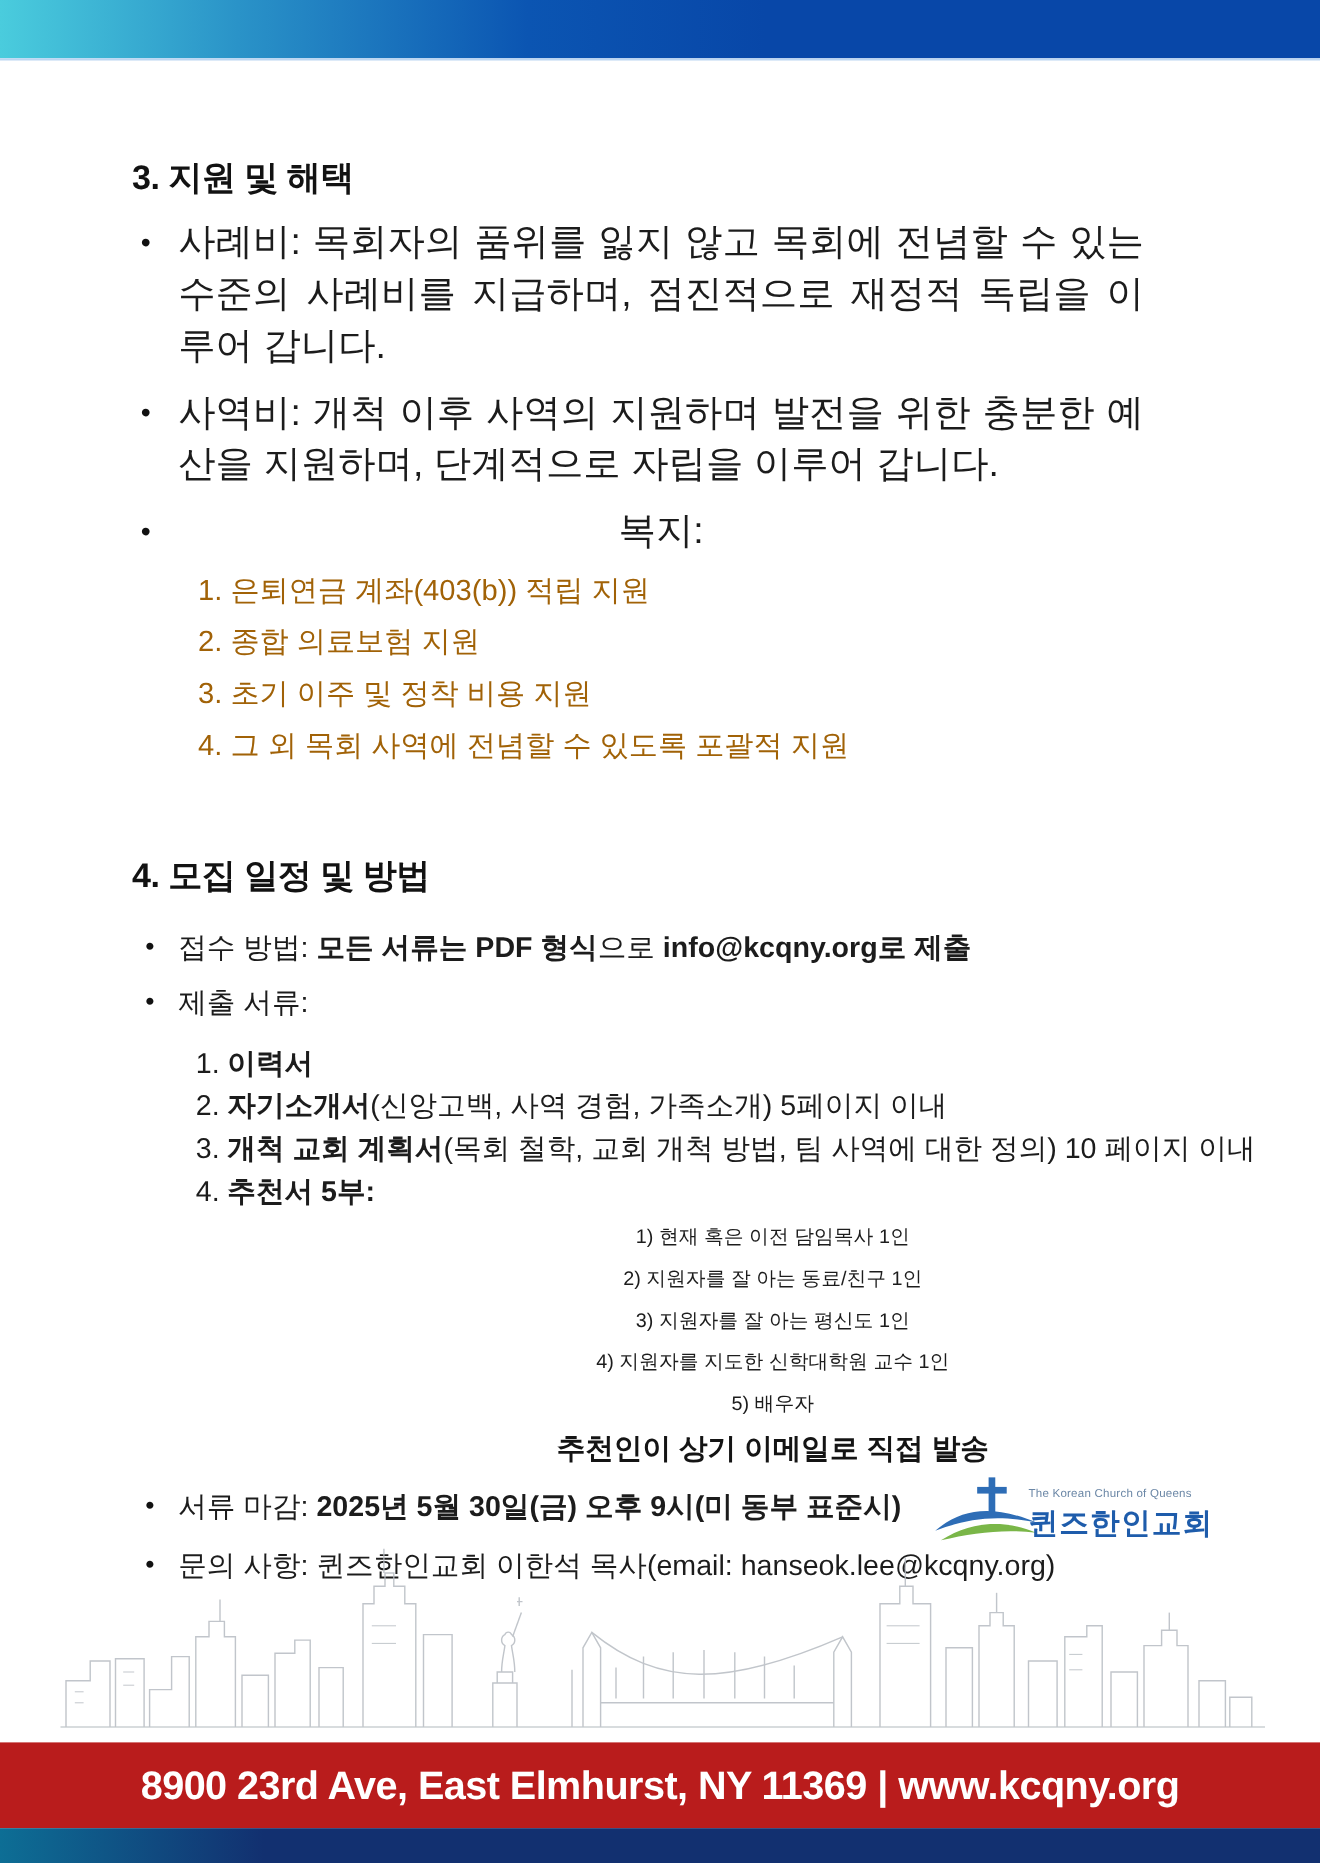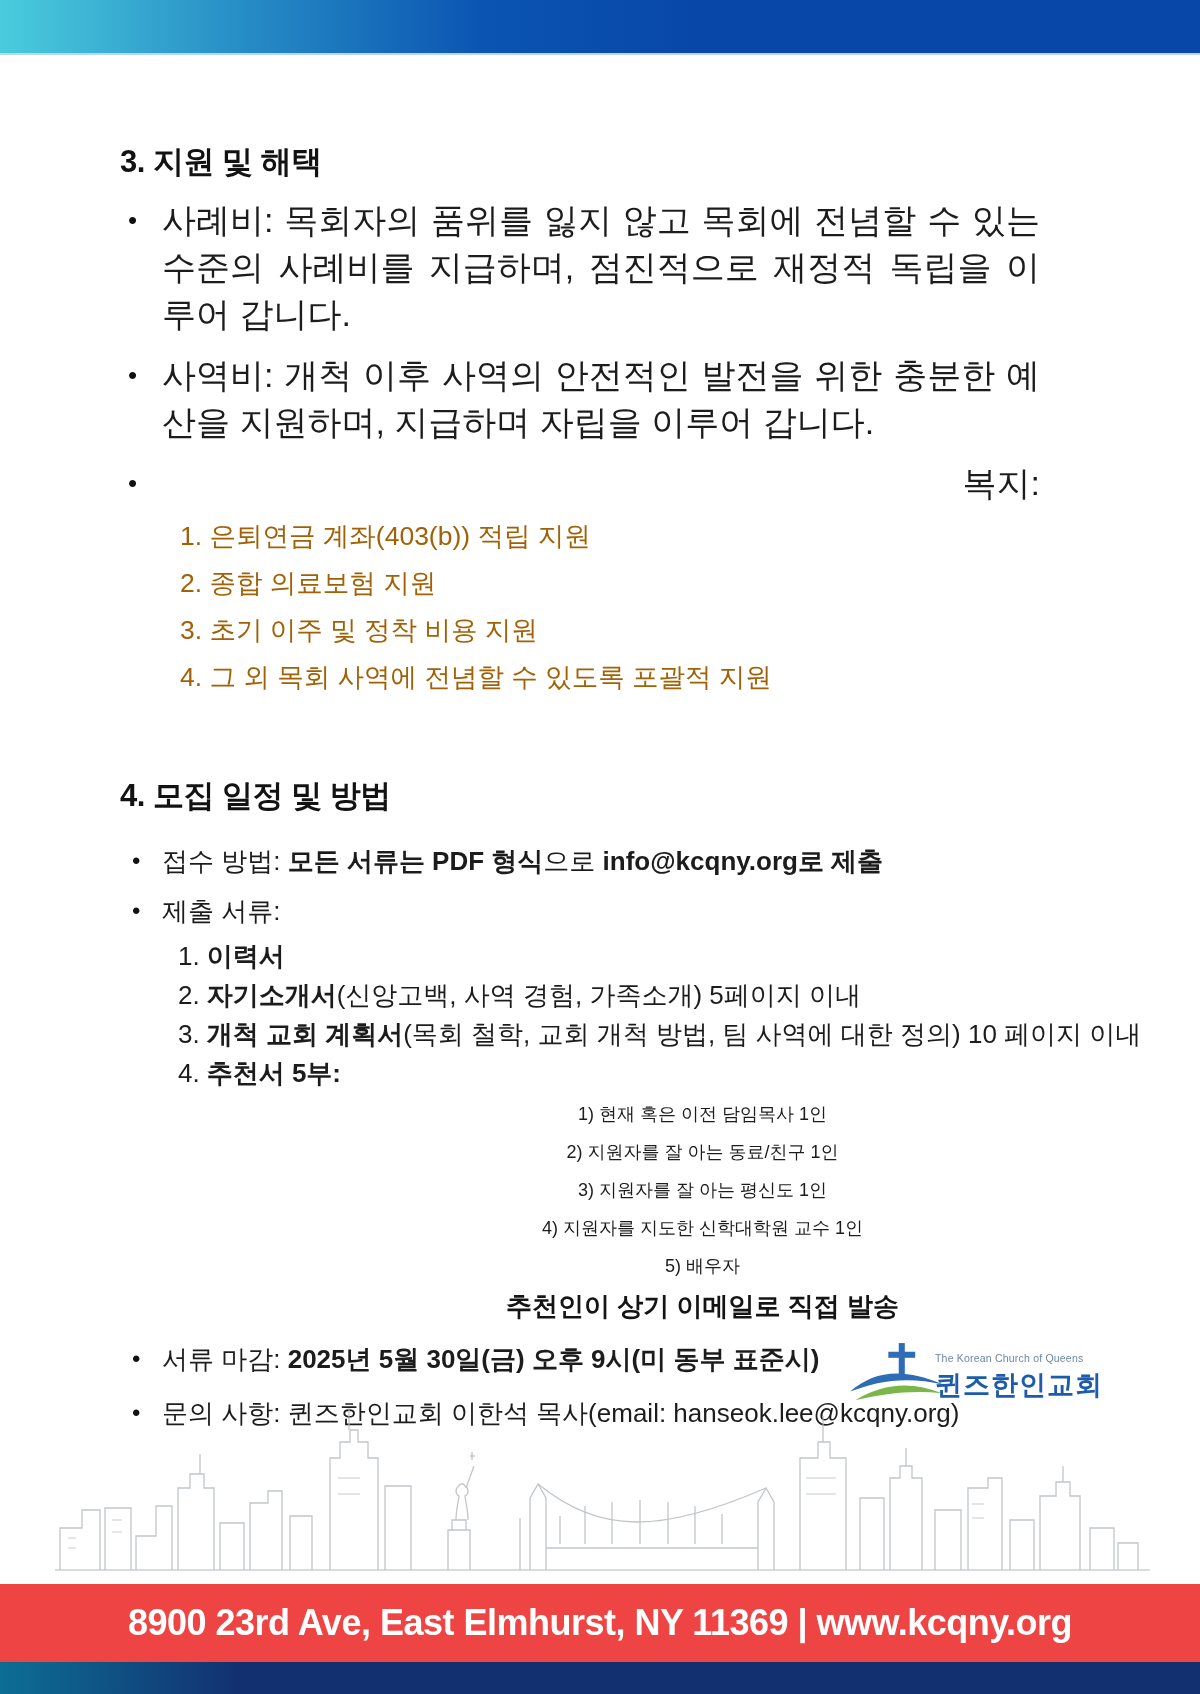--- a/index.html
+++ b/index.html
@@ -19,46 +19,46 @@
   }
   .sec-title.second{margin-top:74px;margin-bottom:24px;}
   
   .bullet{display:flex;align-items:flex-start;margin:14px 0 0 128px;}
   .dot{width:34px;flex:0 0 34px;font-size:26px;line-height:47px;color:#111;}
   .dot::before{content:"\2022";}
   .btxt{
     font-size:34px;line-height:47px;color:#1c1c1c;width:878px;
     text-align:justify;text-justify:inter-word;
   }
-  .btxt.short{text-align:right;}
+  .btxt.short{text-align:center;}
   .numlist{margin:6px 0 0 180px;}
   .numlist .nitem{font-size:26.5px;line-height:47px;color:#a16207;}
   
   .s4 .bullet{margin-left:132px;margin-top:10px;}
   .s4 .dot{width:30px;flex:0 0 30px;font-size:24px;line-height:40px;}
   .s4 .btxt{font-size:26px;line-height:40px;width:900px;text-align:left;}
   .b{font-weight:800;}
-  .doclist{margin:6px 0 0 178px;}
+  .doclist{margin:16px 0 0 178px;}
   .docitem{font-size:26px;line-height:39px;color:#1c1c1c;}
   .docitem .num{margin-right:7px;}
   .sublist{margin:2px 0 0 205px;}
   .subitem{font-size:18px;line-height:38px;color:#1c1c1c;text-align:center;}
   .refnote{margin:2px 0 0 205px;font-size:26px;line-height:38px;font-weight:800;color:#141414;text-align:center;}
   .lastbullets .bullet{margin-top:14px;}
   
   .skyline{position:absolute;left:0;top:1338px;width:1200px;height:250px;}
   .logo{position:absolute;left:845px;top:1336px;width:260px;height:86px;}
   .logo-inner{display:flex;align-items:flex-start;}
   .logo-mark{width:104px;height:80px;flex:0 0 104px;}
   .logo-text{padding-top:16px;margin-left:-14px;}
   .logo-tag{font-size:10.5px;color:#6b87a6;letter-spacing:0.2px;white-space:nowrap;}
   .logo-name{font-size:27px;font-weight:800;color:#1e5cab;letter-spacing:1px;margin-top:3px;white-space:nowrap;}
   
   .addrbar{
-    position:absolute;left:0;top:1584px;width:1200px;height:78px;background:#ef4444;
+    position:absolute;left:0;top:1584px;width:1200px;height:78px;background:#b91c1c;
     display:flex;align-items:center;justify-content:center;
   }
   .addrtext{color:#ffffff;font-size:36px;font-weight:800;letter-spacing:-0.5px;}
   .bottomstrip{
     position:absolute;left:0;top:1662px;width:1200px;height:32px;
     background:linear-gradient(90deg,#0d6e95 0%,#123070 20%,#123070 100%);
   }
 </style>
 </head>
 <body>
@@ -69,21 +69,21 @@
 
   <div class="sec-title">3. 지원 및 해택</div>
 
   <div class="bullet">
     <span class="dot"></span>
     <span class="btxt">사례비: 목회자의 품위를 잃지 않고 목회에 전념할 수 있는 수준의 사례비를 지급하며, 점진적으로 재정적 독립을 이루어 갑니다.</span>
   </div>
 
   <div class="bullet">
     <span class="dot"></span>
-    <span class="btxt">사역비: 개척 이후 사역의 안전적인 발전을 위한 충분한 예산을 지원하며, 지급하며 자립을 이루어 갑니다.</span>
+    <span class="btxt">사역비: 개척 이후 사역의 지원하며 발전을 위한 충분한 예산을 지원하며, 단계적으로 자립을 이루어 갑니다.</span>
   </div>
 
   <div class="bullet">
     <span class="dot"></span>
     <span class="btxt short">복지:</span>
   </div>
 
   <div class="numlist">
     <div class="nitem">1. 은퇴연금 계좌(403(b)) 적립 지원</div>
     <div class="nitem">2. 종합 의료보험 지원</div>

